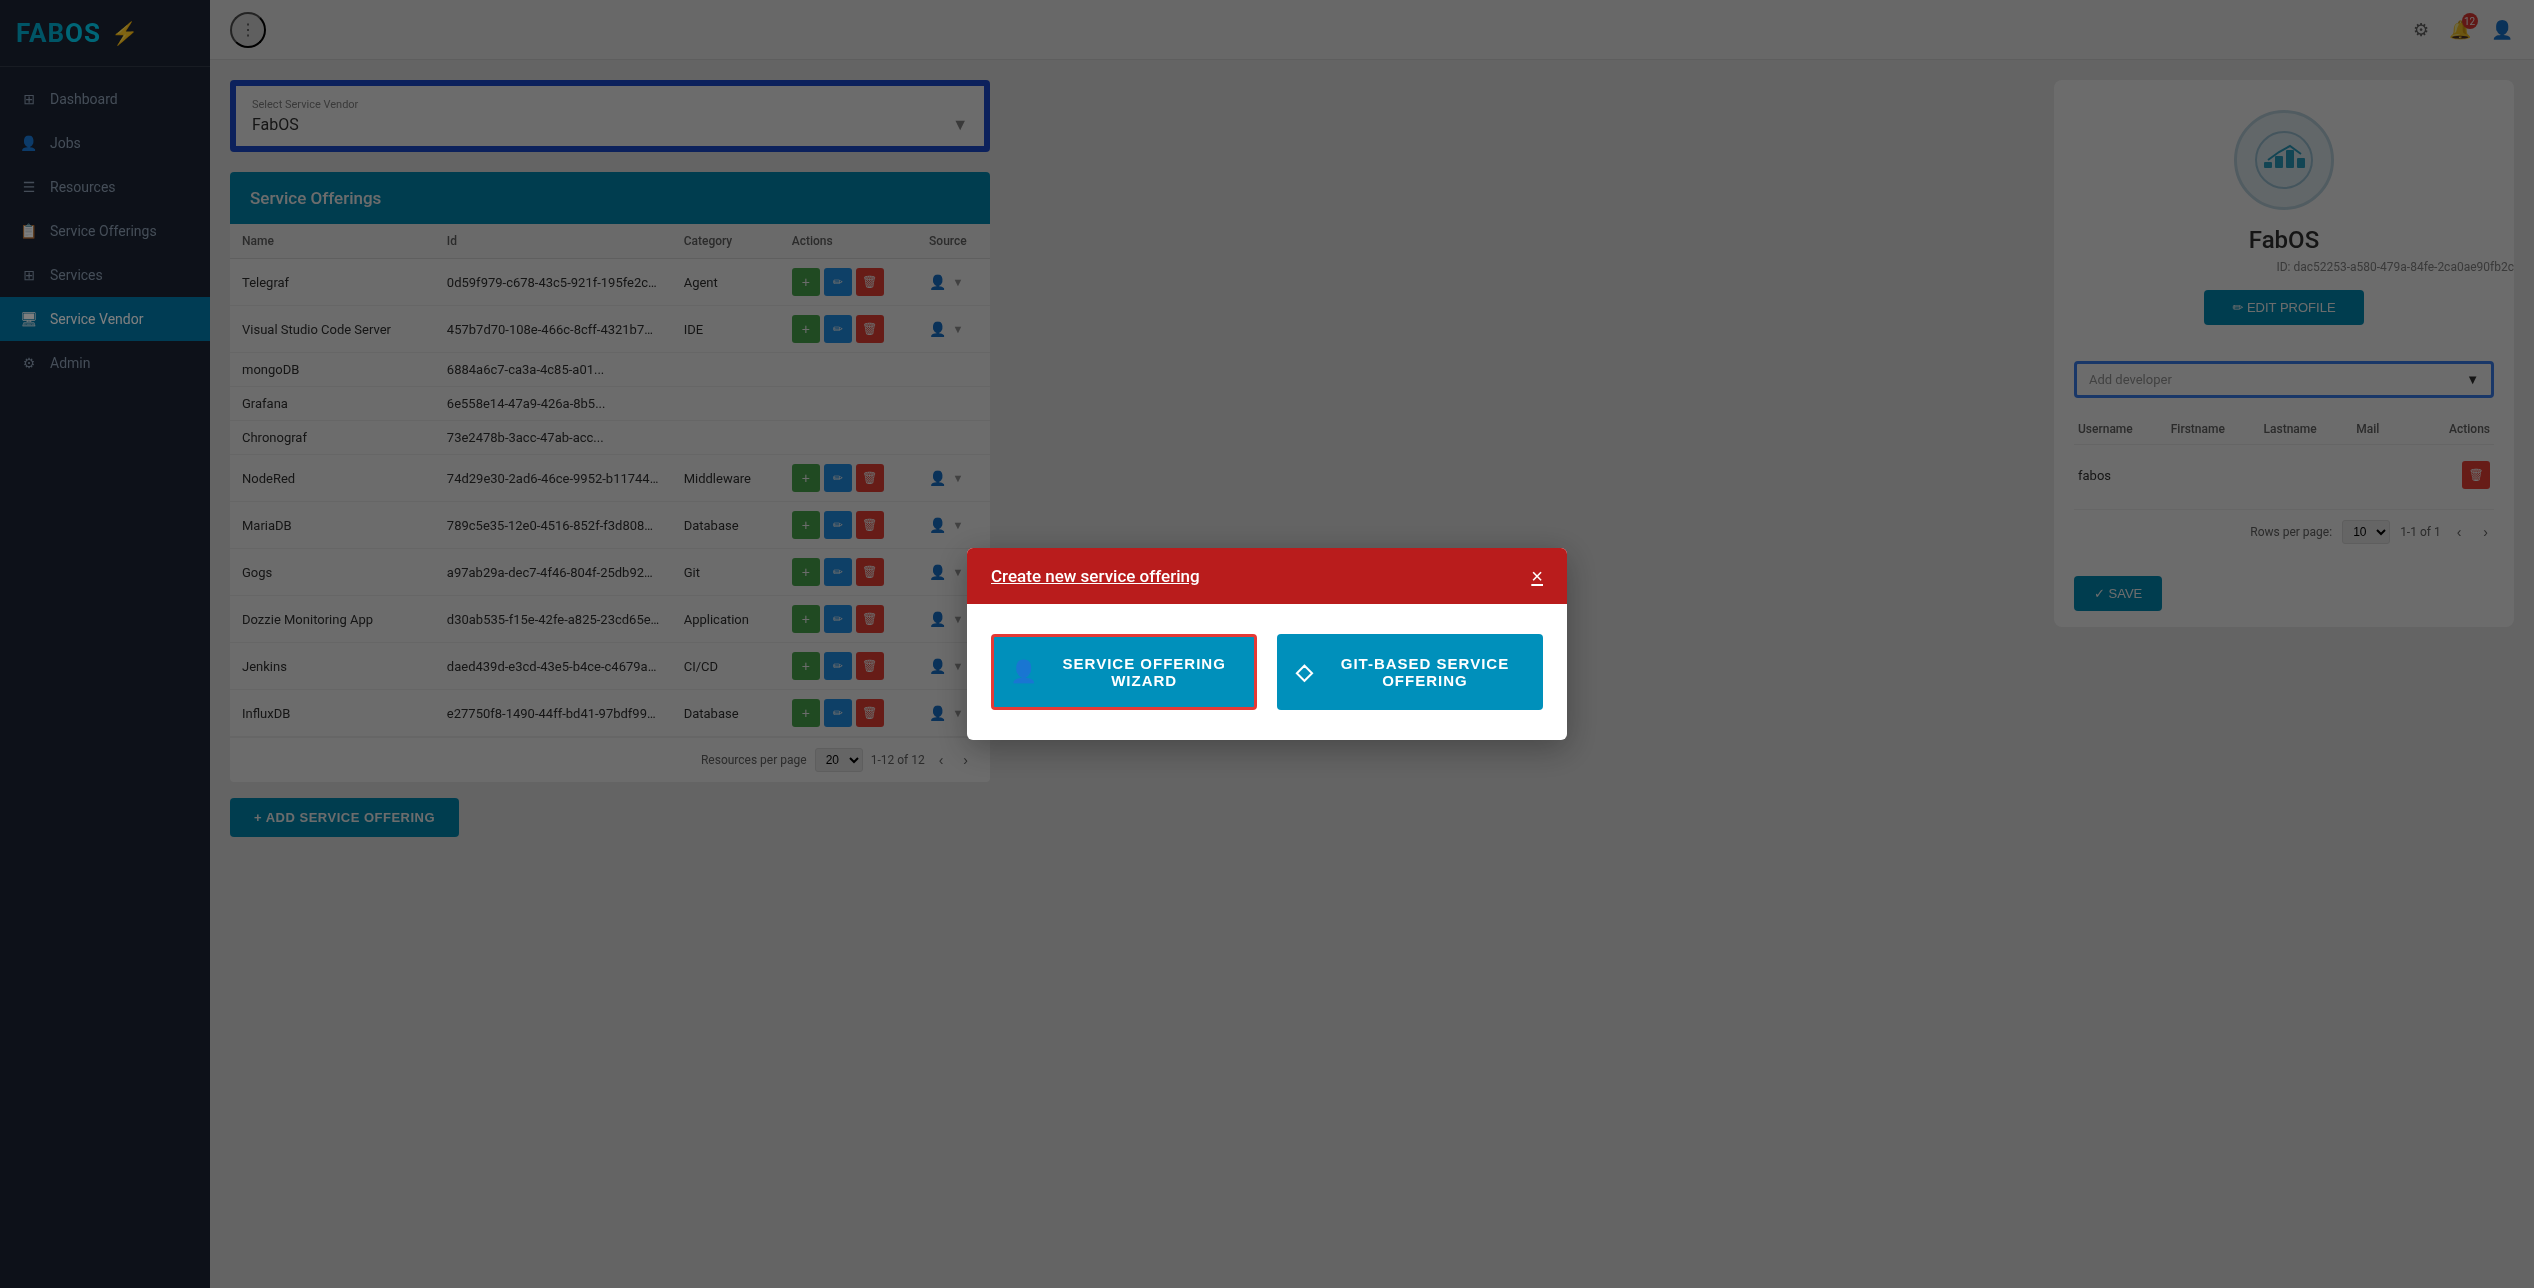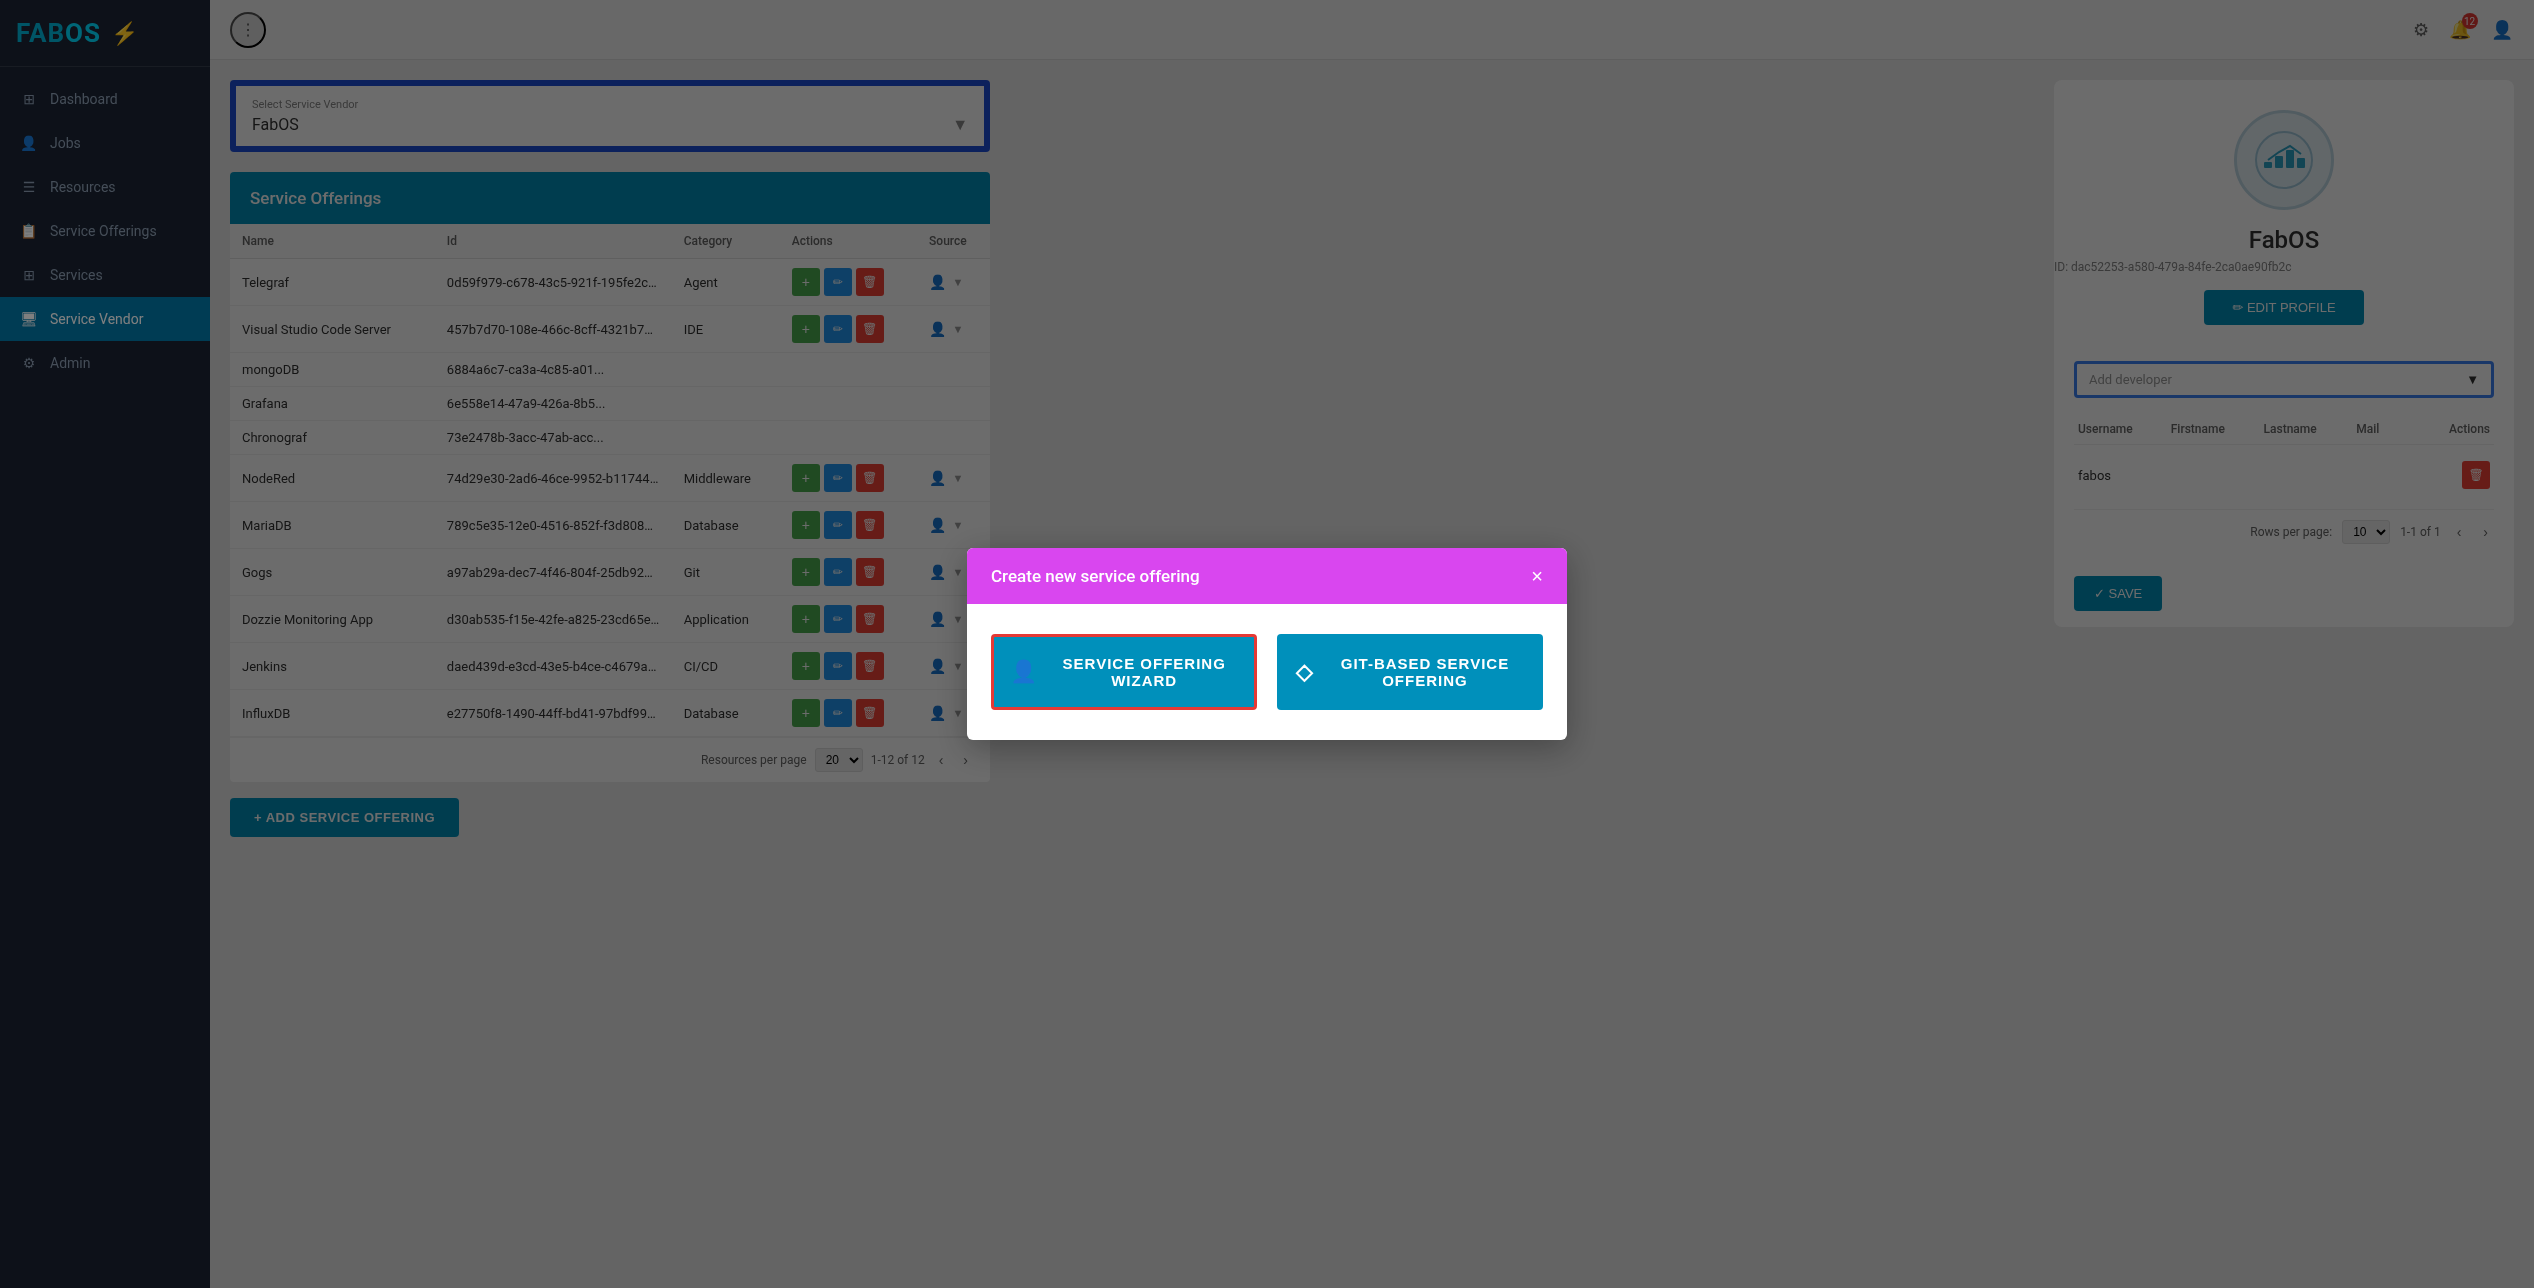--- a/index.html
+++ b/index.html
@@ -62,35 +62,35 @@
     .pagination-nav { display: flex; gap: 8px; align-items: center; }
     .pagination-btn { background: none; border: none; cursor: pointer; color: #666; font-size: 14px; padding: 2px 6px; }
     .add-btn { background: #0090bb; color: #fff; border: none; border-radius: 4px; padding: 12px 24px; font-size: 13px; font-weight: 600; cursor: pointer; margin-top: 16px; display: inline-flex; align-items: center; gap: 8px; text-transform: uppercase; letter-spacing: 0.5px; }
 
     
     .right-panel { width: 500px; flex-shrink: 0; background: #ebebeb; padding: 20px; overflow-y: auto; }
     .vendor-card { background: #fff; border-radius: 8px; overflow: hidden; }
     .vendor-avatar { display: flex; justify-content: center; padding: 30px 0 16px; }
     .avatar-circle { width: 100px; height: 100px; background: #e8f4f8; border-radius: 50%; display: flex; align-items: center; justify-content: center; font-size: 42px; color: #0090bb; border: 3px solid #c0d8e4; }
     .vendor-name { text-align: center; font-size: 24px; font-weight: 500; margin-bottom: 6px; color: #333; }
-    .vendor-id { text-align: left; font-size: 12px; color: #888; margin-bottom: 16px; }
+    .vendor-id { text-align: right; font-size: 12px; color: #888; margin-bottom: 16px; }
     .edit-profile-btn { display: block; width: 160px; margin: 0 auto 0; background: #0090bb; color: #fff; border: none; border-radius: 4px; padding: 10px 20px; cursor: pointer; font-size: 13px; font-weight: 500; text-align: center; }
     .developers-section { background: #0090bb; color: #fff; padding: 14px 20px; font-size: 14px; font-weight: 500; margin-top: 0; }
     .dev-form { padding: 16px 20px; background: #fff; }
     .dev-add-row { display: flex; align-items: center; border: 3px solid #3b82f6; border-radius: 4px; padding: 8px 12px; margin-bottom: 16px; font-size: 13px; color: #333; cursor: pointer; }
     .dev-add-label { flex: 1; color: #999; }
     .dev-table-header { display: grid; grid-template-columns: 1fr 1fr 1fr 1fr auto; gap: 24px; padding: 8px 4px; font-size: 12px; color: #666; font-weight: 500; border-bottom: 1px solid #eee; margin-bottom: 8px; }
     .dev-table-row { display: grid; grid-template-columns: 1fr 1fr 1fr 1fr auto; gap: 8px; padding: 8px 4px; align-items: center; font-size: 13px; }
     .rows-footer { display: flex; align-items: center; justify-content: flex-end; gap: 10px; font-size: 12px; color: #666; margin-top: 12px; border-top: 1px solid #f0f0f0; padding-top: 10px; }
     .save-btn { display: flex; align-items: center; gap: 6px; background: #0090bb; color: #fff; border: none; border-radius: 4px; padding: 10px 20px; cursor: pointer; font-size: 13px; font-weight: 500; margin: 16px 20px; }
 
     
     .modal-overlay { position: fixed; top: 0; left: 0; width: 100%; height: 100%; background: rgba(0,0,0,0.5); z-index: 1000; display: flex; align-items: center; justify-content: center; }
     .modal { background: #fff; border-radius: 6px; width: 600px; box-shadow: 0 8px 32px rgba(0,0,0,0.3); overflow: hidden; }
-    .modal-header { background: #d946ef; color: #fff; padding: 18px 24px; display: flex; align-items: center; justify-content: space-between; font-size: 17px; font-weight: 500; }
+    .modal-header { background: #b91c1c; color: #fff; padding: 18px 24px; display: flex; align-items: center; justify-content: space-between; font-size: 17px; font-weight: 500; text-decoration: underline; }
     .modal-close { background: none; border: none; color: #fff; font-size: 20px; cursor: pointer; line-height: 1; }
     .modal-body { padding: 30px 24px; display: flex; gap: 20px; align-items: stretch; }
     .modal-btn { flex: 1; border: 3px solid transparent; border-radius: 4px; padding: 18px 16px; cursor: pointer; display: flex; align-items: center; justify-content: center; gap: 12px; font-size: 15px; font-weight: 700; letter-spacing: 1px; text-transform: uppercase; transition: border-color 0.2s; }
     .modal-btn-wizard { background: #0090bb; color: #fff; border-color: #e53935; }
     .modal-btn-git { background: #0090bb; color: #fff; }
     .modal-btn-icon { font-size: 22px; }
 
     
     .dimmed { filter: brightness(0.85); }
   </style>

